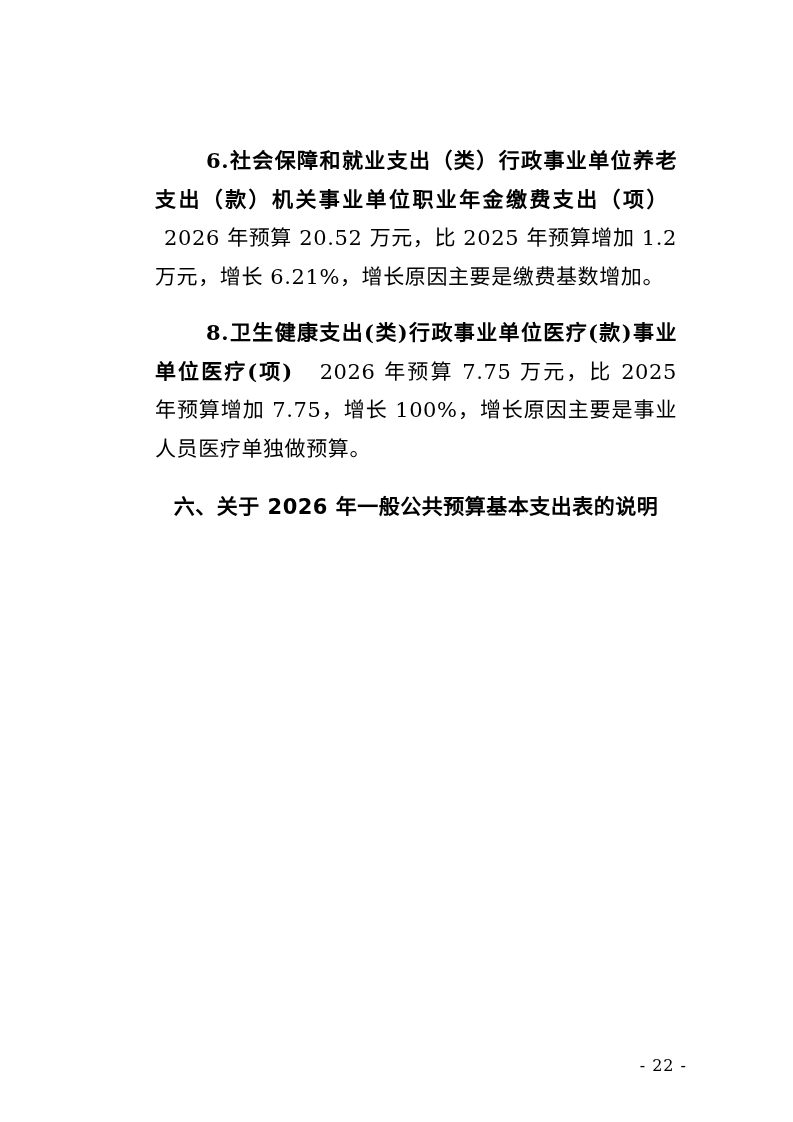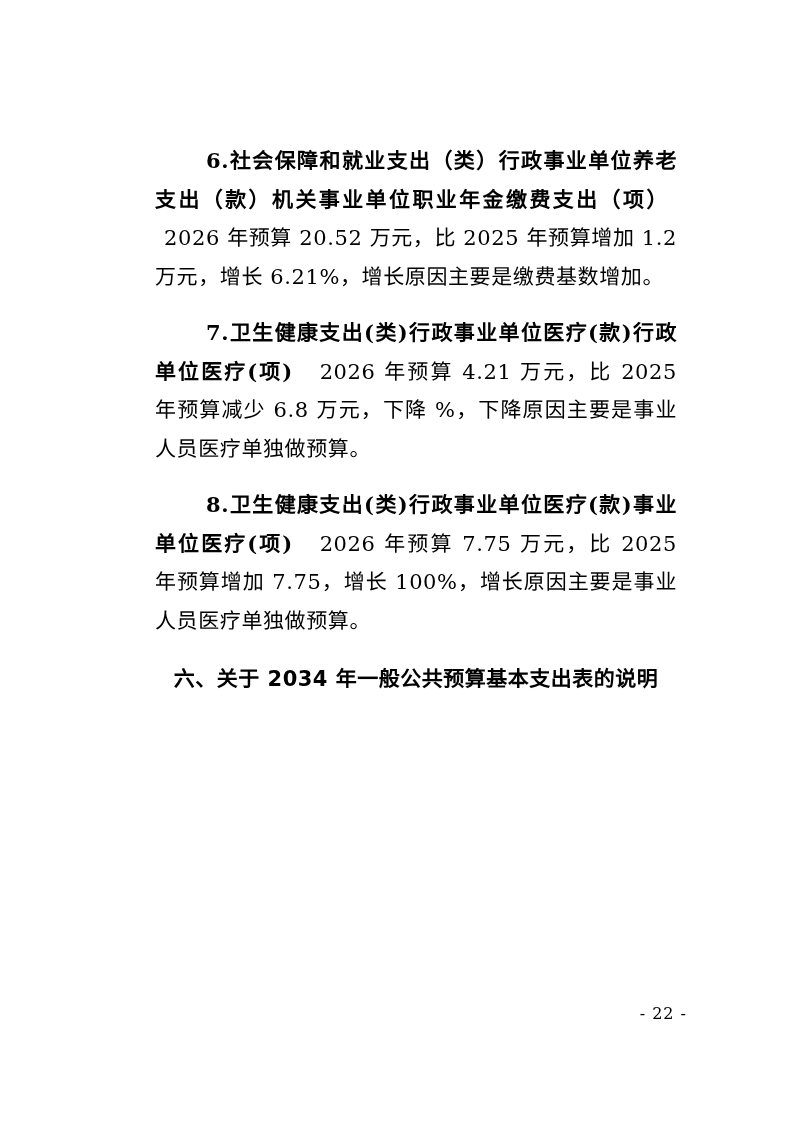--- a/index.html
+++ b/index.html
@@ -47,42 +47,41 @@
     line-height: 38.5px;
     text-align: center;
     margin-top: 2px;
     letter-spacing: 0.5px;
     color: #000000;
   }
 
   .page-number {
     position: absolute;
     right: 115px;
-    top: 977px;
+    top: 1029px;
     font-family: "DejaVu Serif", "Liberation Serif", serif;
     font-size: 16px;
     color: #000000;
     letter-spacing: 1px;
   }
 </style>
 </head>
 <body>
 
 <div class="doc-page">
 
   <div class="doc-body">
 
     <p class="para"><b>6.社会保障和就业支出（类）行政事业单位养老支出（款）机关事业单位职业年金缴费支出（项）</b><span>2026 年预算 20.52 万元，比 2025 年预算增加 1.2 万元，增长 6.21%，增长原因主要是缴费基数增加。</span></p>
 
-    <p class="para"><b>7.卫生健康支出(类)行政事业单位医疗(款)行政单位医疗(项)</b><span> 2026 年预算 4.21 万元，比 2025 年预算减少 6.8 万元，下降 %，下降原因主要是事业人员医疗单独做预算。</span></p>
 
     <p class="para"><b>8.卫生健康支出(类)行政事业单位医疗(款)事业单位医疗(项)</b><span> 2026 年预算 7.75 万元，比 2025 年预算增加 7.75，增长 100%，增长原因主要是事业人员医疗单独做预算。</span></p>
 
 
 
 
-    <h2 class="section-heading">六、关于 2034 年一般公共预算基本支出表的说明</h2>
+    <h2 class="section-heading">六、关于 2026 年一般公共预算基本支出表的说明</h2>
 
   </div>
 
   <div class="page-number">- 22 -</div>
 
 </div>
 
 </body></html>

